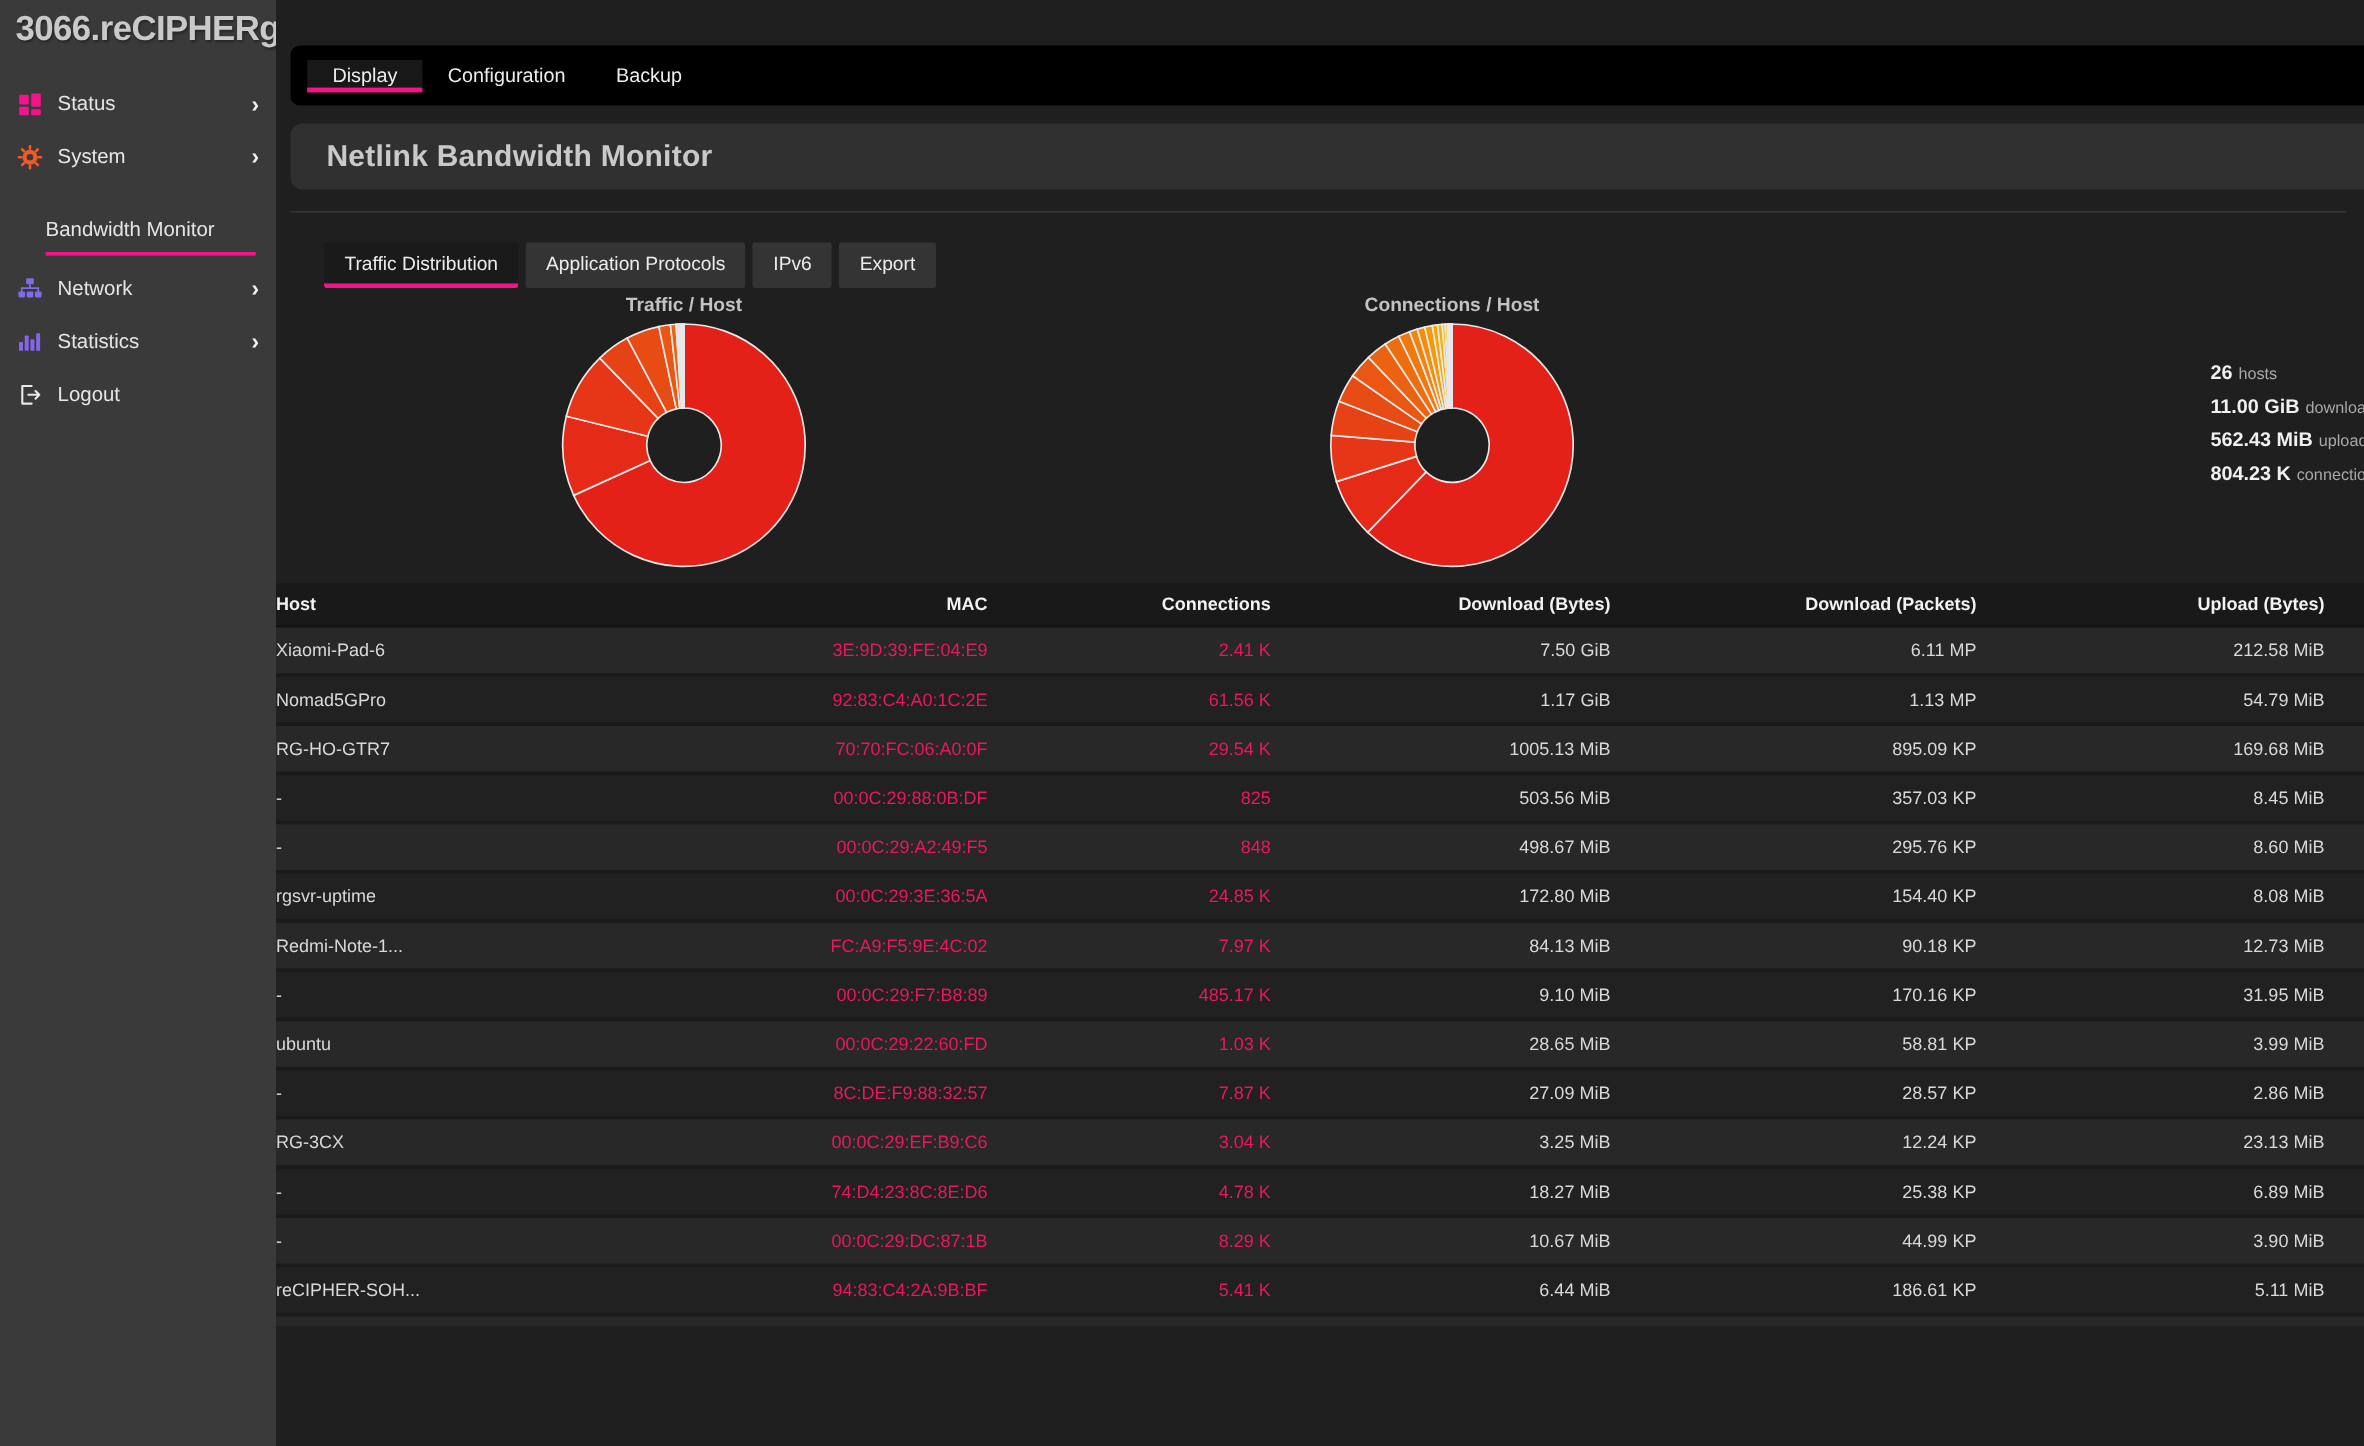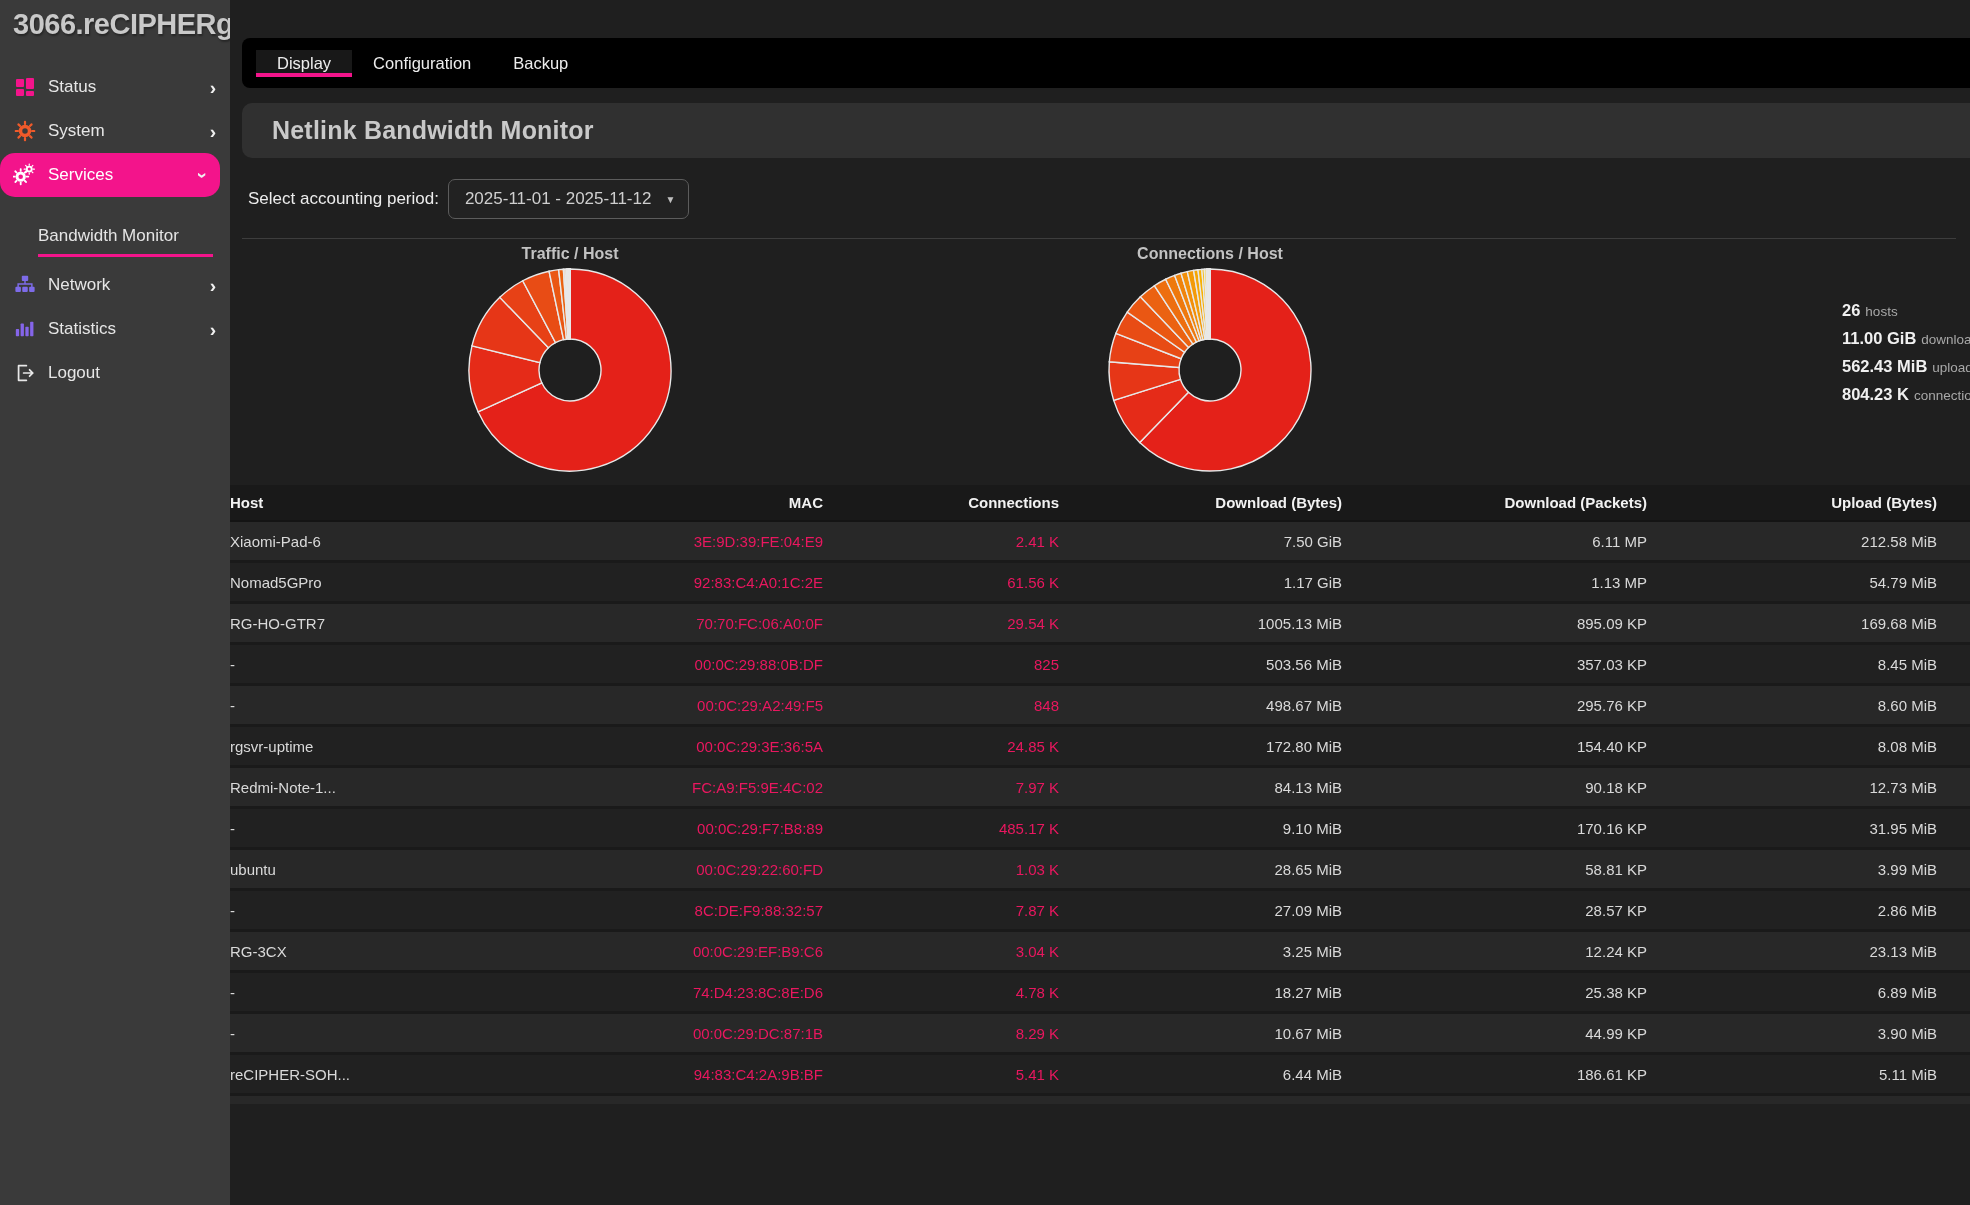--- a/index.html
+++ b/index.html
@@ -111,30 +111,20 @@
     <div class="menu-item">
       <span class="mi-icon" style="color:#ef5a2a">
         <svg viewBox="0 0 24 24" width="22" height="22">
             <use href="#gear-shape"></use>
           </svg>
       </span>
       <span class="mi-label">System</span>
       <span class="chev">›</span>
     </div>
 
-    <div class="menu-item active">
-      <span class="mi-icon" style="color:#ffffff">
-        <svg viewBox="0 0 26 24" width="24" height="24">
-          <use href="#gear-shape" transform="translate(-1.5 4) scale(0.82)"></use>
-          <use href="#gear-shape" transform="translate(11 -1) scale(0.55)"></use>
-        </svg>
-      </span>
-      <span class="mi-label">Services</span>
-      <span class="chev down">›</span>
-    </div>
 
     <div class="submenu-item">
       <span>Bandwidth Monitor</span>
     </div>
     <div class="submenu-underline"></div>
 
     <div class="menu-item">
       <span class="mi-icon">
         <svg viewBox="0 0 24 24" width="22" height="22">
           <rect x="8.5" y="2" width="7" height="5.5" rx="1" fill="#7d6be8"></rect>
@@ -184,30 +174,37 @@
       </div>
     <div class="tab">
         <span>Backup</span>
       </div>
   </div>
 
   <div class="title-panel">
     <span class="page-title">Netlink Bandwidth Monitor</span>
   </div>
 
-  <div class="period-row">
-    <span class="period-label">Select accounting period:</span>
-    <div class="period-select">
-      <span>2025-11-01 - 2025-11-12</span>
-      <span class="caret">▼</span>
-    </div>
-  </div>
 
   <div class="divider"></div>
 
+  <div class="subtabs">
+    <div class="subtab active">
+        <span>Traffic Distribution</span>
+      </div>
+    <div class="subtab">
+        <span>Application Protocols</span>
+      </div>
+    <div class="subtab">
+        <span>IPv6</span>
+      </div>
+    <div class="subtab">
+        <span>Export</span>
+      </div>
+  </div>
 
   <div class="charts">
     <div class="chart-title ct-1">Traffic / Host</div>
     <svg class="pie-svg pie-1" viewBox="0 0 210 210">
         <path d="M105.00 4.00A101 101 0 1 1 13.06 146.82L76.78 117.83A31 31 0 1 0 105.00 74.00Z" fill="#e42119" stroke="#e8e8e8" stroke-width="1.4"></path>
         <path d="M13.06 146.82A101 101 0 0 1 6.94 80.83L74.90 97.58A31 31 0 0 0 76.78 117.83Z" fill="#e52b18" stroke="#e8e8e8" stroke-width="1.4"></path>
         <path d="M6.94 80.83A101 101 0 0 1 34.82 32.37L83.46 82.71A31 31 0 0 0 74.90 97.58Z" fill="#e63617" stroke="#e8e8e8" stroke-width="1.4"></path>
         <path d="M34.82 32.37A101 101 0 0 1 57.71 15.75L90.49 77.61A31 31 0 0 0 83.46 82.71Z" fill="#e74116" stroke="#e8e8e8" stroke-width="1.4"></path>
         <path d="M57.71 15.75A101 101 0 0 1 84.05 6.20L98.57 74.67A31 31 0 0 0 90.49 77.61Z" fill="#e84c15" stroke="#e8e8e8" stroke-width="1.4"></path>
         <path d="M84.05 6.20A101 101 0 0 1 93.66 4.64L101.52 74.20A31 31 0 0 0 98.57 74.67Z" fill="#ea5713" stroke="#e8e8e8" stroke-width="1.4"></path>

